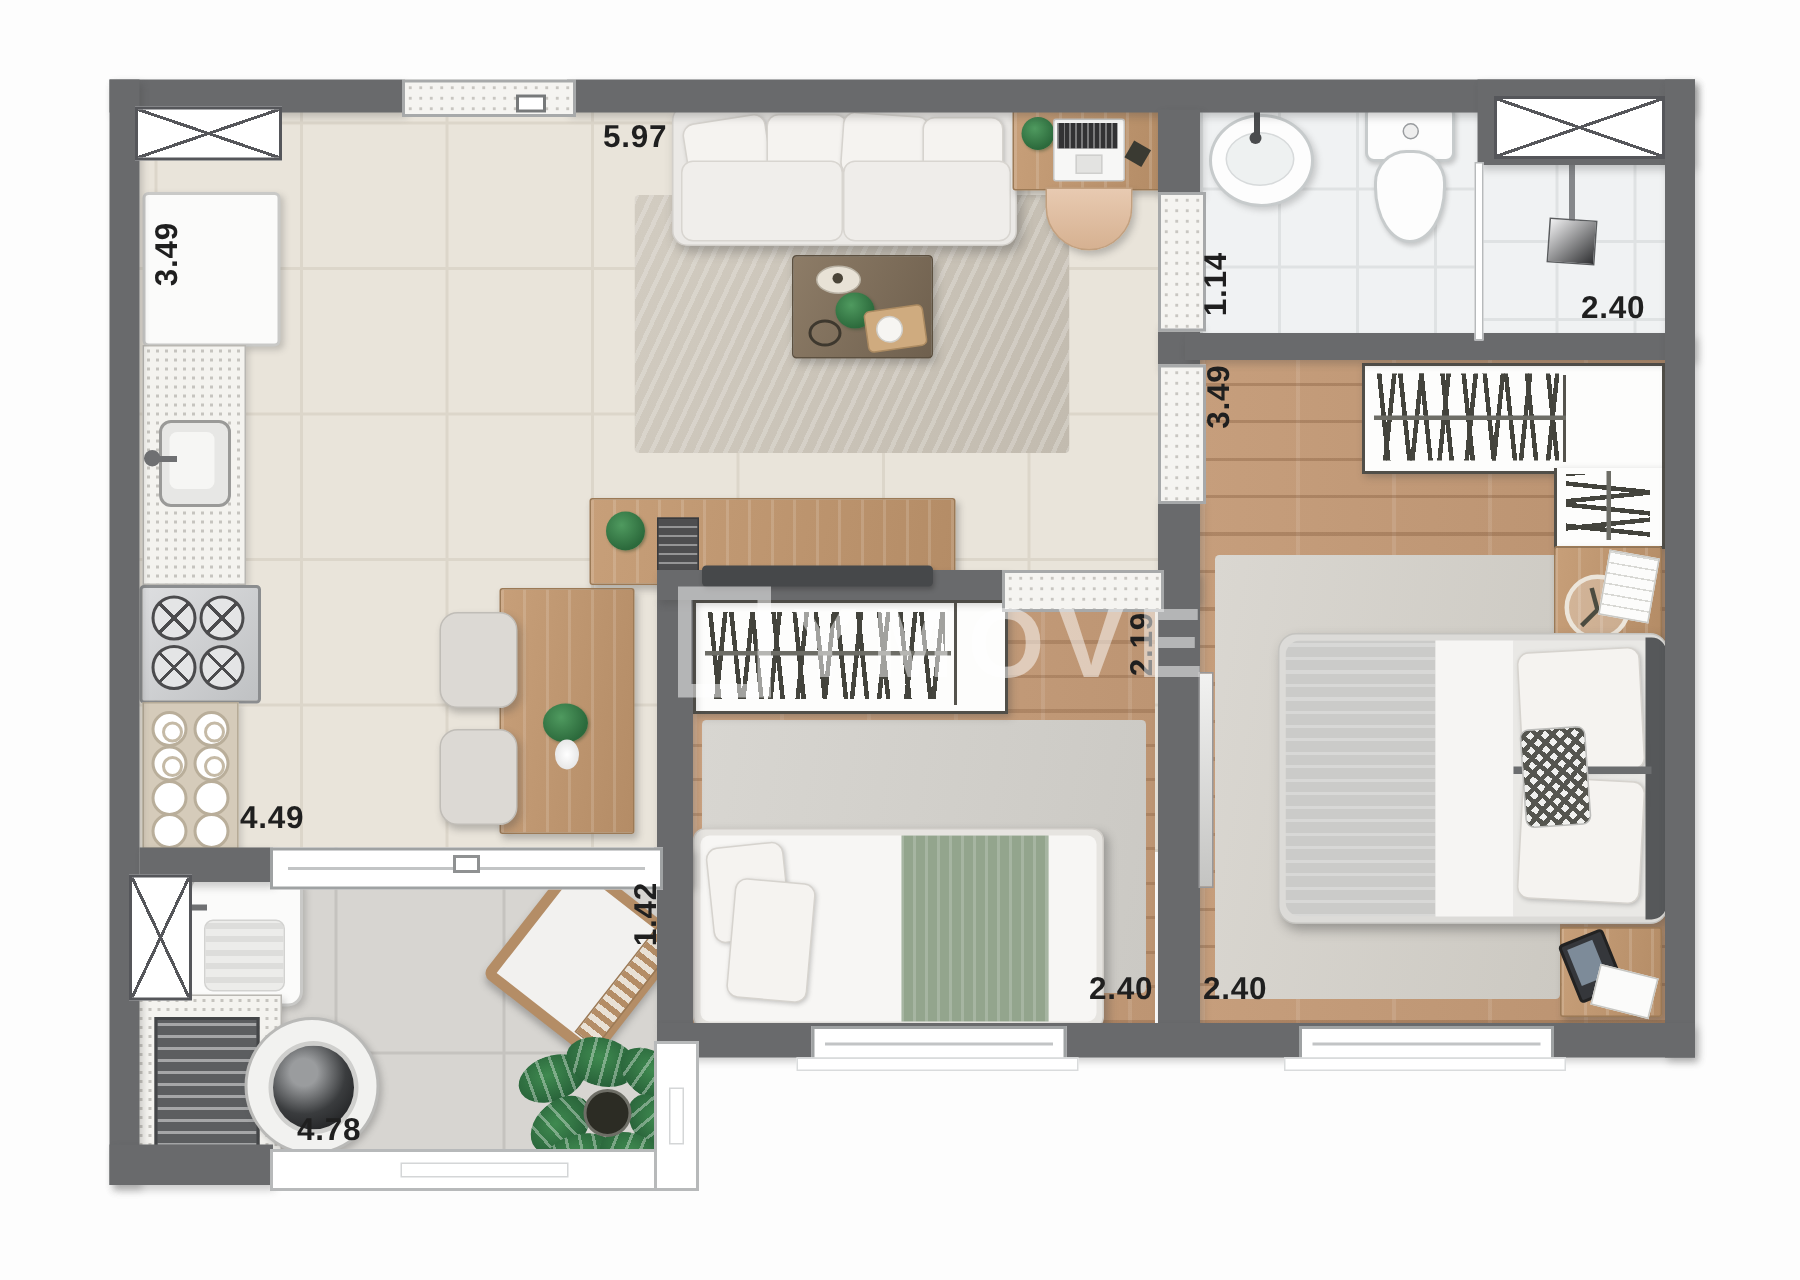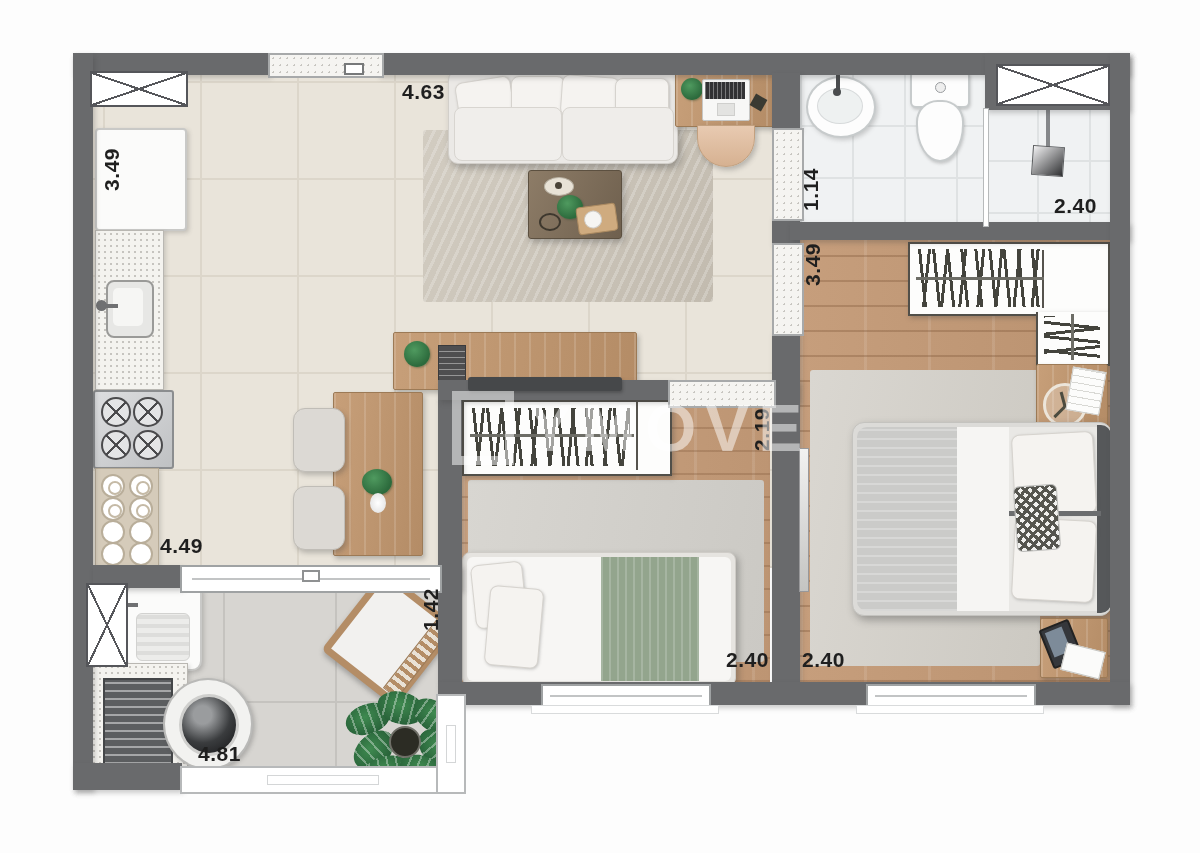--- a/index.html
+++ b/index.html
@@ -275,29 +275,29 @@
   <div class="win" style="left:866px;top:684px;width:166px;height:19px;"></div>
   <div class="abs" style="left:531px;top:705px;width:186px;height:7px;background:#fff;border:1px solid #d9dbdc;z-index:6;"></div>
   <div class="abs" style="left:856px;top:705px;width:186px;height:7px;background:#fff;border:1px solid #d9dbdc;z-index:6;"></div>
   <div class="shaft" style="left:90px;top:71px;width:94px;height:32px;"></div>
   <div class="shaft" style="left:996px;top:64px;width:110px;height:38px;"></div>
   <div class="shaft" style="left:86px;top:583px;width:38px;height:80px;"></div>
   <div class="rail" style="left:180px;top:766px;width:282px;height:24px;"></div>
   <div class="rail" style="left:436px;top:694px;width:26px;height:96px;"></div>
 
   <div class="dim v" style="left:100px;top:148px;">3.49</div>
-  <div class="dim" style="left:402px;top:80px;">4.63</div>
+  <div class="dim" style="left:402px;top:80px;">5.97</div>
   <div class="dim v" style="left:799px;top:168px;">1.14</div>
   <div class="dim" style="left:1054px;top:194px;">2.40</div>
   <div class="dim v" style="left:801px;top:243px;">3.49</div>
   <div class="dim v" style="left:750px;top:408px;">2.19</div>
   <div class="dim" style="left:160px;top:534px;">4.49</div>
   <div class="dim v" style="left:419px;top:588px;">1.42</div>
   <div class="dim" style="left:726px;top:648px;">2.40</div>
   <div class="dim" style="left:802px;top:648px;">2.40</div>
-  <div class="dim" style="left:198px;top:742px;">4.81</div>
+  <div class="dim" style="left:198px;top:742px;">4.78</div>
 
   <div id="watermark">
     <div class="logo"></div>
     <span class="wm-text">YMOVE</span>
   </div>
 
 </div>
 
 </body></html>

